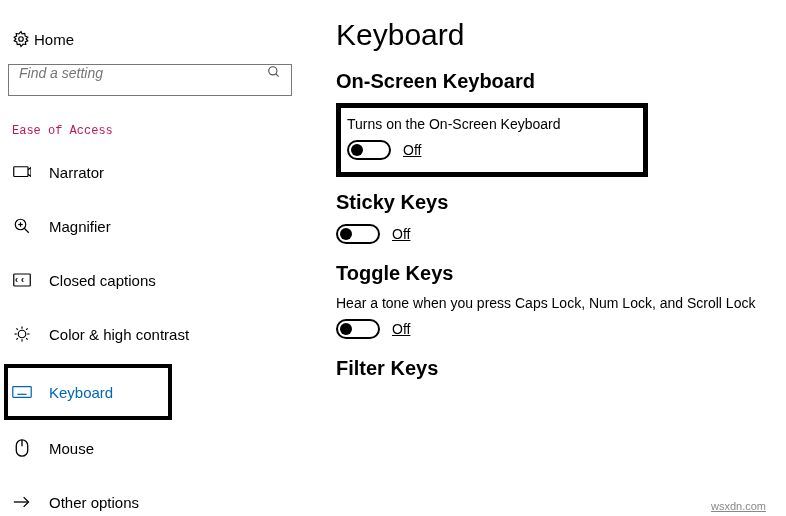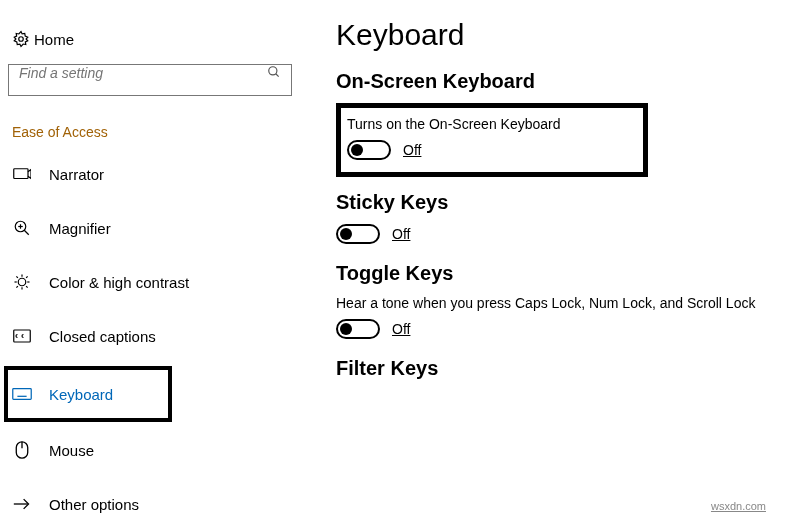--- a/index.html
+++ b/index.html
@@ -37,23 +37,24 @@
     .search-input {
       flex: 1;
       border: none;
       outline: none;
       font-size: 14px;
       font-style: italic;
       color: #666;
       background: transparent;
     }
     .group-header {
-      color: #a16207;
-      font-size: 14px;
+      color: #be185d;
+      font-size: 12px;
       padding: 8px 4px 14px 4px;
+      font-family: Liberation Mono, monospace;
     }
     .nav-item {
       display: flex;
       align-items: center;
       gap: 17px;
       padding: 10px 4px 10px 4px;
       margin-bottom: 14px;
       cursor: pointer;
     }
     .nav-item .icon { width: 20px; height: 20px; display:flex; align-items:center; justify-content:center; }
@@ -165,48 +166,48 @@
   <div class="nav-item">
     <span class="icon">
       <svg width="18" height="18" viewBox="0 0 24 24" fill="none" stroke="#000" stroke-width="1.6">
         <circle cx="10" cy="10" r="7"></circle>
           <line x1="21" y1="21" x2="15" y2="15"></line>
           <line x1="7" y1="10" x2="13" y2="10"></line>
           <line x1="10" y1="7" x2="10" y2="13"></line>
       </svg>
     </span>
     <span class="nav-label">Magnifier</span>
+  </div>
+
+  <div class="nav-item">
+    <span class="icon">
+      <svg width="18" height="14" viewBox="0 0 24 18" fill="none" stroke="#000" stroke-width="1.6">
+        <rect x="1" y="1" width="22" height="16" rx="1"></rect>
+          <path d="M6 7a2 2 0 100 4"></path>
+          <path d="M14 7a2 2 0 100 4"></path>
+      </svg>
+    </span>
+    <span class="nav-label">Closed captions</span>
   </div>
 
   <div class="nav-item">
     <span class="icon">
       <svg width="18" height="18" viewBox="0 0 24 24" fill="none" stroke="#000" stroke-width="1.6">
         <circle cx="12" cy="12" r="5"></circle>
           <line x1="12" y1="2" x2="12" y2="5"></line>
           <line x1="12" y1="19" x2="12" y2="22"></line>
           <line x1="2" y1="12" x2="5" y2="12"></line>
           <line x1="19" y1="12" x2="22" y2="12"></line>
           <line x1="4.5" y1="4.5" x2="6.5" y2="6.5"></line>
           <line x1="17.5" y1="17.5" x2="19.5" y2="19.5"></line>
           <line x1="4.5" y1="19.5" x2="6.5" y2="17.5"></line>
           <line x1="17.5" y1="6.5" x2="19.5" y2="4.5"></line>
       </svg>
     </span>
     <span class="nav-label">Color &amp; high contrast</span>
-  </div>
-
-  <div class="nav-item">
-    <span class="icon">
-      <svg width="18" height="14" viewBox="0 0 24 18" fill="none" stroke="#000" stroke-width="1.6">
-        <rect x="1" y="1" width="22" height="16" rx="1"></rect>
-          <path d="M6 7a2 2 0 100 4"></path>
-          <path d="M14 7a2 2 0 100 4"></path>
-      </svg>
-    </span>
-    <span class="nav-label">Closed captions</span>
   </div>
 
   <div class="highlight-box">
     <div class="nav-item active">
       <span class="icon">
         <svg width="20" height="14" viewBox="0 0 26 16" fill="none" stroke="#0067b8" stroke-width="1.6">
           <rect x="1" y="1" width="24" height="14" rx="1"></rect>
             <line x1="5" y1="5" x2="5" y2="5"></line>
             <line x1="9" y1="5" x2="9" y2="5"></line>
             <line x1="13" y1="5" x2="13" y2="5"></line>

